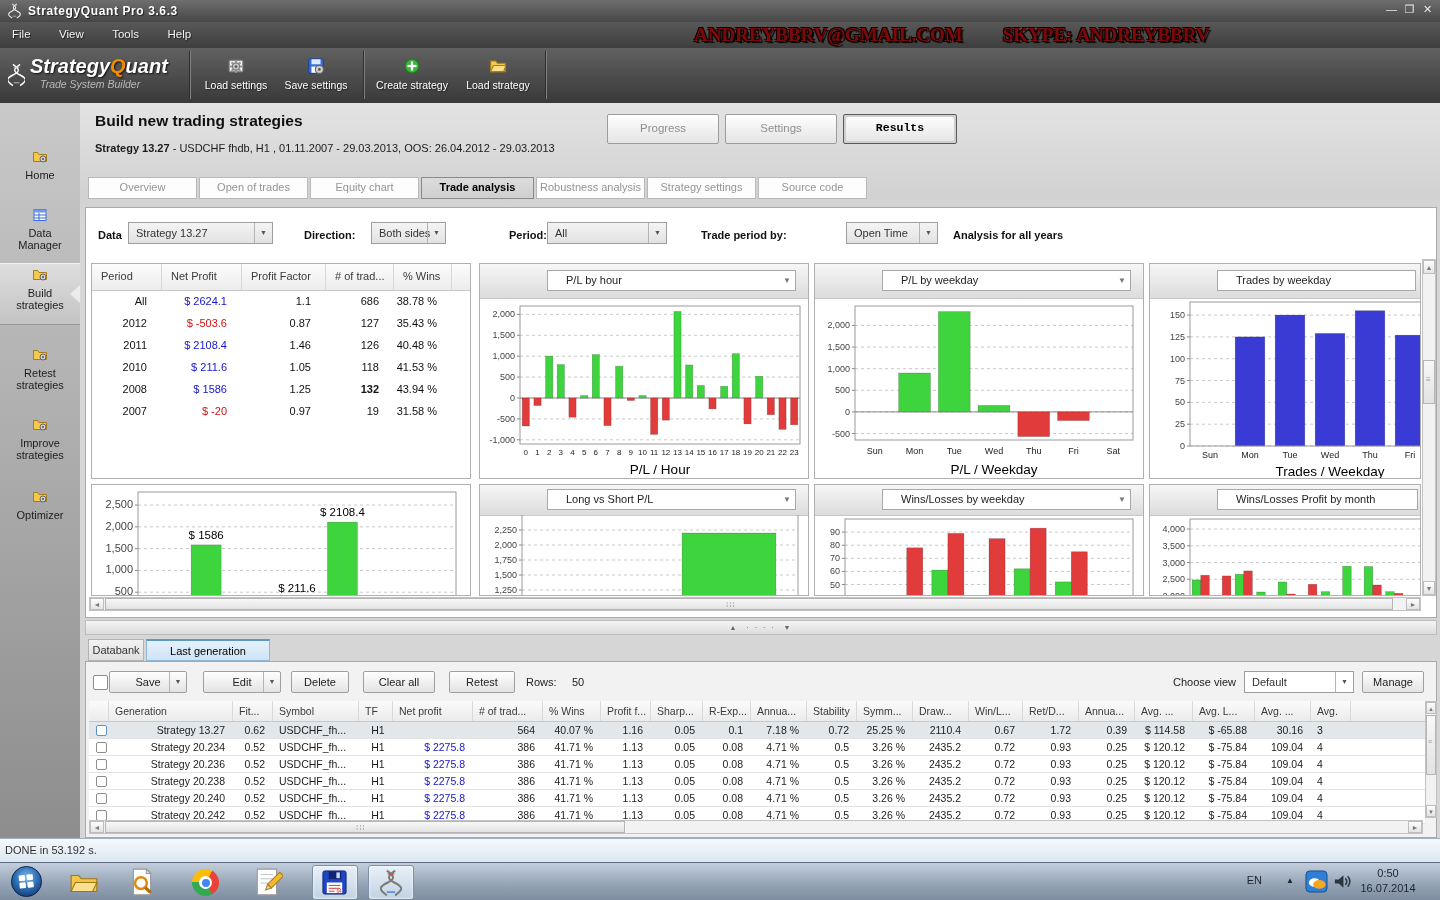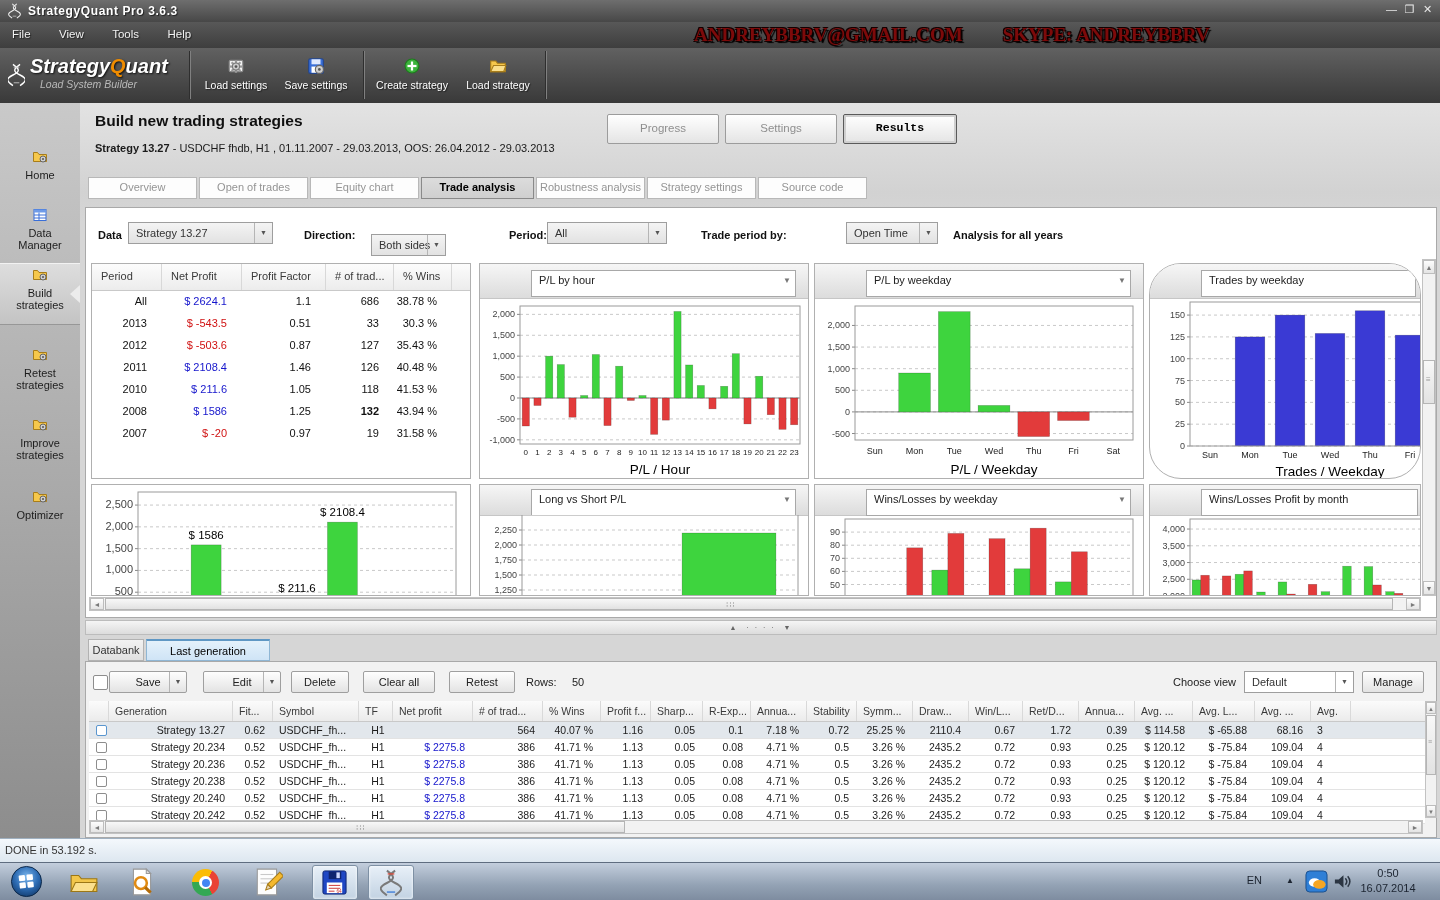--- a/index.html
+++ b/index.html
@@ -47,21 +47,21 @@
 
   
   .content-panel{position:absolute;left:85px;top:207px;width:1352px;height:411px;background:#fff;border:1px solid #a9a9a9;box-sizing:border-box;}
   .flabel{position:absolute;top:21px;font-size:11px;font-weight:bold;color:#111;}
   .sel{position:absolute;top:14px;height:22px;background:linear-gradient(#f4f4f4,#e2e2e2);border:1px solid #9e9e9e;box-sizing:border-box;font-size:11px;color:#333;line-height:20px;padding-left:7px;cursor:default;}
   .sel .arr{position:absolute;right:0;top:0;width:17px;height:100%;border-left:1px solid #b5b5b5;text-align:center;font-size:7px;color:#555;line-height:20px;}
 
   .panel-box{position:absolute;background:#fff;border:1px solid #b0b0b0;box-sizing:border-box;overflow:hidden;}
   .chart-head{position:absolute;left:0;top:0;right:0;height:34px;background:linear-gradient(#f6f6f6,#dcdcdc);border-bottom:1px solid #c6c6c6;}
   .chart-head.small{height:30px;}
-  .chart-dd{position:absolute;left:51px;right:12px;top:6px;height:27px;background:#fff;border:1px solid #a8a8a8;box-sizing:border-box;font-size:11px;color:#222;line-height:19px;padding-left:7px;cursor:default;}
+  .chart-dd{position:absolute;left:67px;right:12px;top:6px;height:21px;background:#fff;border:1px solid #a8a8a8;box-sizing:border-box;font-size:11px;color:#222;line-height:19px;padding-left:18px;cursor:default;}
   .chart-dd .arr{position:absolute;right:4px;top:0;font-size:8px;color:#777;line-height:19px;}
   .chart-clip{position:absolute;left:0;overflow:hidden;}
 
   
   .pt-head{display:flex;height:26px;background:linear-gradient(#fcfcfc,#ececec);border-bottom:1px solid #c9c9c9;}
   .pt-hcell{box-sizing:border-box;border-right:1px solid #d8d8d8;font-size:11px;color:#3a3a3a;padding:6px 0 0 9px;}
   .pt-row{display:flex;height:22px;}
   .pt-cell{box-sizing:border-box;font-size:11px;color:#111;text-align:right;padding:4px 15px 0 0;}
   .np-pos{color:#1515cc;} .np-neg{color:#d01212;}
 
@@ -141,21 +141,21 @@
               <path d="M5 2 C15 9 15 12 5 17 C-5 22 -5 25 5 32"></path>
               <path d="M15 2 C5 9 5 12 15 17 C25 22 25 25 15 32"></path>
             </g>
             <g stroke="#ccc" stroke-width="1.2">
               <line x1="6" y1="6" x2="14" y2="6"></line>
               <line x1="6" y1="28" x2="14" y2="28"></line>
             </g>
           </svg>
       </span>
       <span class="brand"><span>Strategy</span><span class="q">Q</span><span>uant</span></span>
-      <span class="tagline">Load System Builder</span>
+      <span class="tagline">Trade System Builder</span>
     </div>
     <div class="tsep" style="left:190px;"></div>
     <div class="tool-btn" style="left:196px;">
       <span class="ticon">
         <svg viewBox="0 0 16 16" width="18" height="18">
             <rect x="2" y="3" width="12" height="10" rx="1" fill="#f2f2f2" stroke="#8a8a8a"></rect>
             <g fill="#9a9a9a">
               <rect x="7" y="3" width="2" height="11"></rect>
               <rect x="2" y="7.5" width="12" height="2"></rect>
               <rect x="7" y="3" width="2" height="11" transform="rotate(45 8 8.5)"></rect>
@@ -283,21 +283,21 @@
   <div class="mtab active" style="left:421px;width:111px;">Trade analysis</div>
   <div class="mtab" style="left:536px;width:107px;">Robustness analysis</div>
   <div class="mtab" style="left:647px;width:107px;">Strategy settings</div>
   <div class="mtab" style="left:758px;width:107px;">Source code</div>
 
   <div class="content-panel">
 
     <span class="flabel" style="left:12px;">Data</span>
     <div class="sel" style="left:42px;width:145px;"><span>Strategy 13.27</span><span class="arr">▼</span></div>
     <span class="flabel" style="left:218px;">Direction:</span>
-    <div class="sel" style="left:285px;width:75px;margin-top:12px;"><span>Both sides</span><span class="arr">▼</span></div>
+    <div class="sel" style="left:285px;width:75px;"><span>Both sides</span><span class="arr">▼</span></div>
     <span class="flabel" style="left:423px;">Period:</span>
     <div class="sel" style="left:461px;width:120px;"><span>All</span><span class="arr">▼</span></div>
     <span class="flabel" style="left:615px;">Trade period by:</span>
     <div class="sel" style="left:760px;width:92px;"><span>Open Time</span><span class="arr">▼</span></div>
     <span class="flabel" style="left:867px;">Analysis for all years</span>
 
     <div class="panel-box" style="left:5px;top:55px;width:380px;height:216px;">
       <div id="periodTable">
           <div class="pt-head">
             <div class="pt-hcell" style="width: 70px;">Period</div>
@@ -305,27 +305,20 @@
             <div class="pt-hcell" style="width: 84px;">Profit Factor</div>
             <div class="pt-hcell" style="width: 68px;"># of trad...</div>
             <div class="pt-hcell" style="width: 58px;">% Wins</div>
           </div>
           <div class="pt-row">
             <div class="pt-cell" style="width: 70px;">All</div>
             <div class="pt-cell np-pos" style="width: 80px;">$ 2624.1</div>
             <div class="pt-cell" style="width: 84px;">1.1</div>
             <div class="pt-cell" style="width: 68px;">686</div>
             <div class="pt-cell" style="width: 58px;">38.78 %</div>
-          </div>
-          <div class="pt-row">
-            <div class="pt-cell" style="width: 70px;">2013</div>
-            <div class="pt-cell np-neg" style="width: 80px;">$ -543.5</div>
-            <div class="pt-cell" style="width: 84px;">0.51</div>
-            <div class="pt-cell" style="width: 68px;">33</div>
-            <div class="pt-cell" style="width: 58px;">30.3 %</div>
           </div>
           <div class="pt-row">
             <div class="pt-cell" style="width: 70px;">2012</div>
             <div class="pt-cell np-neg" style="width: 80px;">$ -503.6</div>
             <div class="pt-cell" style="width: 84px;">0.87</div>
             <div class="pt-cell" style="width: 68px;">127</div>
             <div class="pt-cell" style="width: 58px;">35.43 %</div>
           </div>
           <div class="pt-row">
             <div class="pt-cell" style="width: 70px;">2011</div>
@@ -474,21 +467,21 @@
             <text x="139.28571428571428" y="156" text-anchor="middle" font-size="9" fill="#222" font-family="Liberation Sans, sans-serif">Tue</text>
             <text x="179" y="156" text-anchor="middle" font-size="9" fill="#222" font-family="Liberation Sans, sans-serif">Wed</text>
             <text x="218.71428571428572" y="156" text-anchor="middle" font-size="9" fill="#222" font-family="Liberation Sans, sans-serif">Thu</text>
             <text x="258.42857142857144" y="156" text-anchor="middle" font-size="9" fill="#222" font-family="Liberation Sans, sans-serif">Fri</text>
             <text x="298.14285714285717" y="156" text-anchor="middle" font-size="9" fill="#222" font-family="Liberation Sans, sans-serif">Sat</text>
             <rect x="40" y="8" width="278" height="134" fill="none" stroke="#9a9a9a"></rect>
             <text x="179" y="176" text-anchor="middle" font-size="13.5" fill="#000" font-family="Liberation Sans, sans-serif">P/L / Weekday</text>
           </svg></div>
     </div>
 
-    <div class="panel-box" style="left:1063px;top:55px;width:272px;height:216px;border-radius:32px;">
+    <div class="panel-box" style="left:1063px;top:55px;width:272px;height:216px;">
       <div class="chart-head">
         <div class="chart-dd" style="right:4px;"><span>Trades by weekday</span></div>
       </div>
       <div class="chart-clip" style="top:34px;width:270px;height:182px;"><svg width="330" height="182" viewBox="0 0 330 182">
             <rect x="40" y="4" width="280" height="144" fill="#ffffff" stroke="none"></rect>
             <line x1="40" y1="148" x2="320" y2="148" stroke="#c9c9c9" stroke-width="1" stroke-dasharray="3,3"></line>
             <text x="35" y="151" text-anchor="end" font-size="9" fill="#444" font-family="Liberation Sans, sans-serif">0</text>
             <line x1="37" y1="148" x2="40" y2="148" stroke="#888"></line>
             <line x1="40" y1="126.18181818181819" x2="320" y2="126.18181818181819" stroke="#c9c9c9" stroke-width="1" stroke-dasharray="3,3"></line>
             <text x="35" y="129.1818181818182" text-anchor="end" font-size="9" fill="#444" font-family="Liberation Sans, sans-serif">25</text>
@@ -765,21 +758,21 @@
           <div class="dbt-cell r" style="width: 48px;">0.1</div>
           <div class="dbt-cell r" style="width: 56px;">7.18 %</div>
           <div class="dbt-cell r" style="width: 50px;">0.72</div>
           <div class="dbt-cell r" style="width: 56px;">25.25 %</div>
           <div class="dbt-cell r" style="width: 56px;">2110.4</div>
           <div class="dbt-cell r" style="width: 54px;">0.67</div>
           <div class="dbt-cell r" style="width: 56px;">1.72</div>
           <div class="dbt-cell r" style="width: 56px;">0.39</div>
           <div class="dbt-cell r" style="width: 58px;">$ 114.58</div>
           <div class="dbt-cell r" style="width: 62px;">$ -65.88</div>
-          <div class="dbt-cell r" style="width: 56px;">68.16</div>
+          <div class="dbt-cell r" style="width: 56px;">30.16</div>
           <div class="dbt-cell l" style="width: 40px;">3</div>
         </div>
         <div class="dbt-row">
           <div class="dbt-cell c" style="width: 20px;"><span class="cb"></span></div>
           <div class="dbt-cell r" style="width: 124px;">Strategy 20.234</div>
           <div class="dbt-cell r" style="width: 40px;">0.52</div>
           <div class="dbt-cell l" style="width: 86px;">USDCHF_fh...</div>
           <div class="dbt-cell c" style="width: 34px;">H1</div>
           <div class="dbt-cell r blue" style="width: 80px;">$ 2275.8</div>
           <div class="dbt-cell r" style="width: 70px;">386</div>

